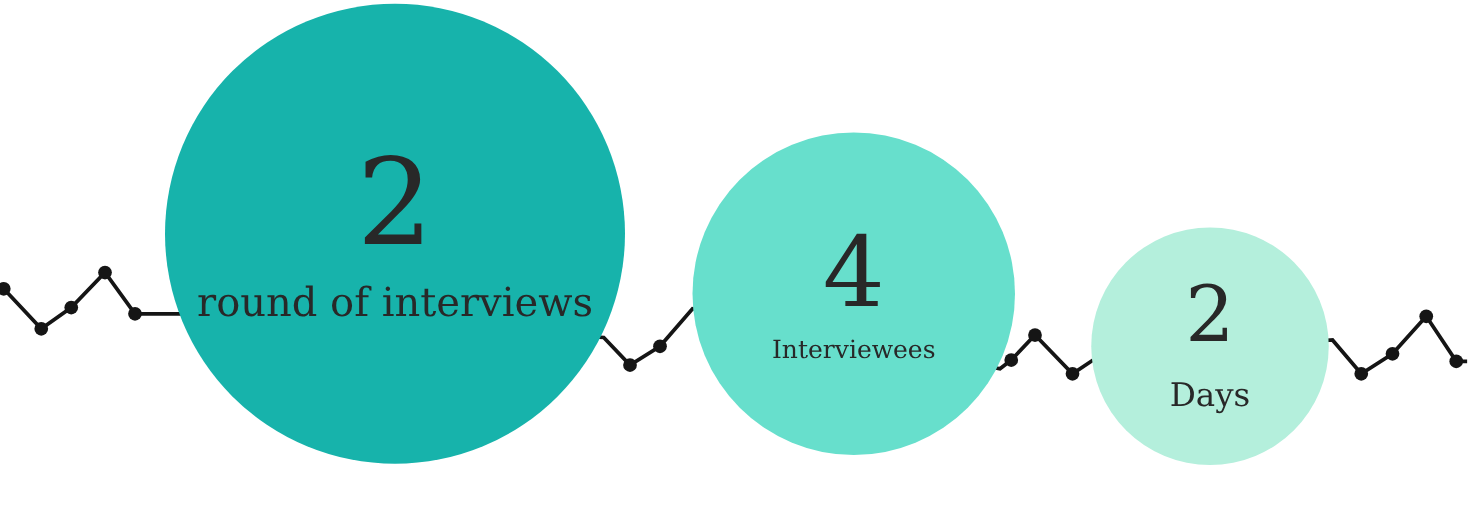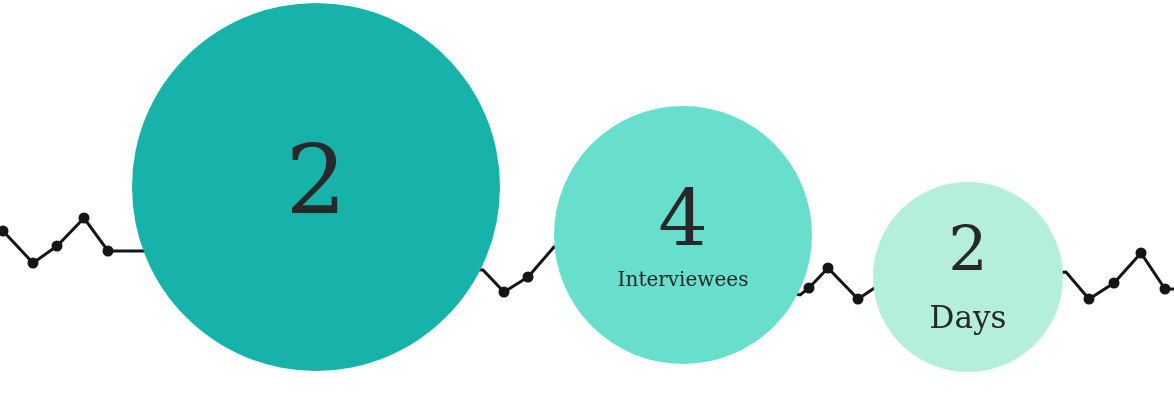--- a/index.html
+++ b/index.html
@@ -45,21 +45,21 @@
   .c1 { left: 132px; top: 3px;   width: 368px; height: 368px; }
   .c1 .num { font-size: 96px; margin-bottom: 14px; }
   .c1 .lbl { font-size: 32px; }
   
   .c2 { left: 554px; top: 106px; width: 258px; height: 258px; }
   .c2 .num { font-size: 78px; margin-bottom: 10px; }
   .c2 .lbl { font-size: 20px; }
   
   .c3 { left: 873px; top: 182px; width: 190px; height: 190px; }
   .c3 .num { font-size: 62px; margin-bottom: 20px; }
-  .c3 .lbl { font-size: 31px; }
+  .c3 .lbl { font-size: 26px; }
 </style>
 </head>
 <body>
 
 <div class="stage" style="--bg-color: #ffffff; --line-color: #151515; --text-color: #282828;">
 
   <svg class="zigzag-svg" viewBox="0 0 1174 418">
     <polyline points="3,231 33,263 57,246 84,218 108,251 146,251 483,270 504,292 528,277 554,247 800,295 809,288 828,268 858,299 876,287 1066,272 1089,299 1114,283 1141,253 1165,289 1174,289" fill="none" stroke="var(--line-color, #151515)" stroke-width="3"></polyline>
     <g fill="var(--line-color, #151515)">
       <circle cx="3" cy="231" r="5.5"></circle>
@@ -74,20 +74,21 @@
       <circle cx="858" cy="299" r="5.5"></circle>
       <circle cx="1089" cy="299" r="5.5"></circle>
       <circle cx="1114" cy="283" r="5.5"></circle>
       <circle cx="1141" cy="253" r="5.5"></circle>
       <circle cx="1165" cy="289" r="5.5"></circle>
     </g>
   </svg>
 
   <div class="stat-circle c1" style="background-color: rgb(23, 179, 171);">
     <div class="num">2</div>
+    <div class="lbl">round of interviews</div>
   </div>
 
   <div class="stat-circle c2" style="background-color: rgb(103, 223, 204);">
     <div class="num">4</div>
     <div class="lbl">Interviewees</div>
   </div>
 
   <div class="stat-circle c3" style="background-color: rgb(180, 239, 220);">
     <div class="num">2</div>
     <div class="lbl">Days</div>

